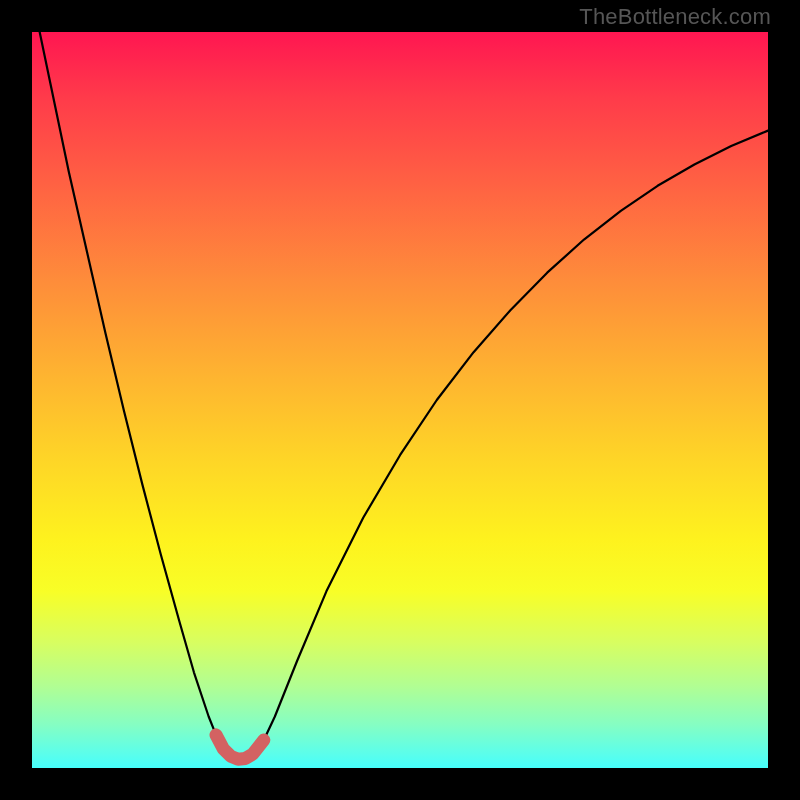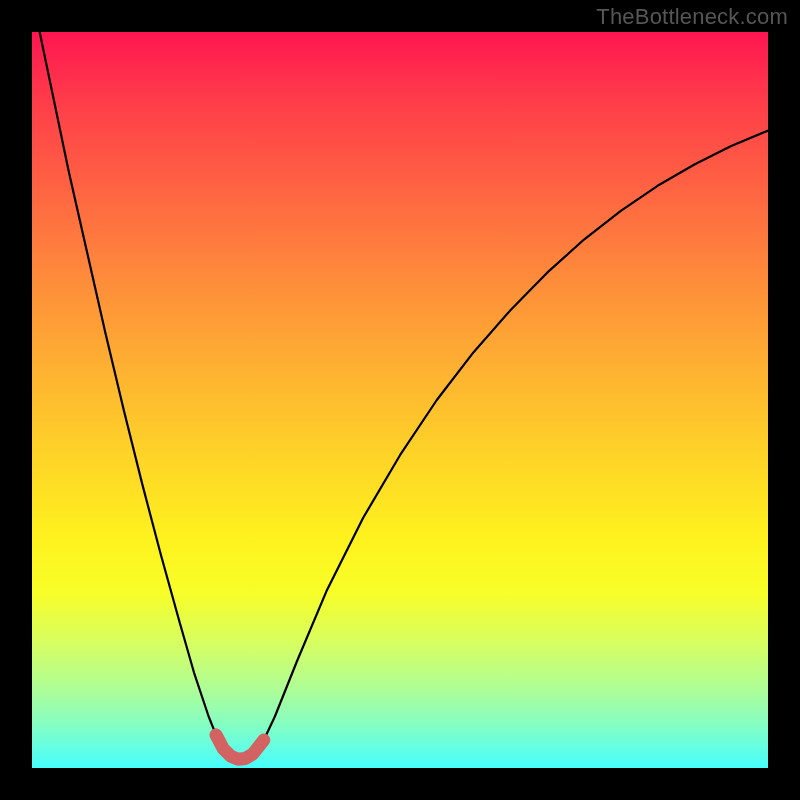--- a/index.html
+++ b/index.html
@@ -12,21 +12,21 @@
   }
   .outer {
     position: relative;
     width: 800px;
     height: 800px;
     background: #000;
   }
   .watermark {
     position: absolute;
     top: 4px;
-    right: 12px;
+    right: 29px;
     font-family: Arial, Helvetica, sans-serif;
     font-size: 22px;
     color: #565656;
     font-weight: 400;
     letter-spacing: 0.2px;
     text-align: center;
   }
   .plot {
     position: absolute;
     left: 32px;

